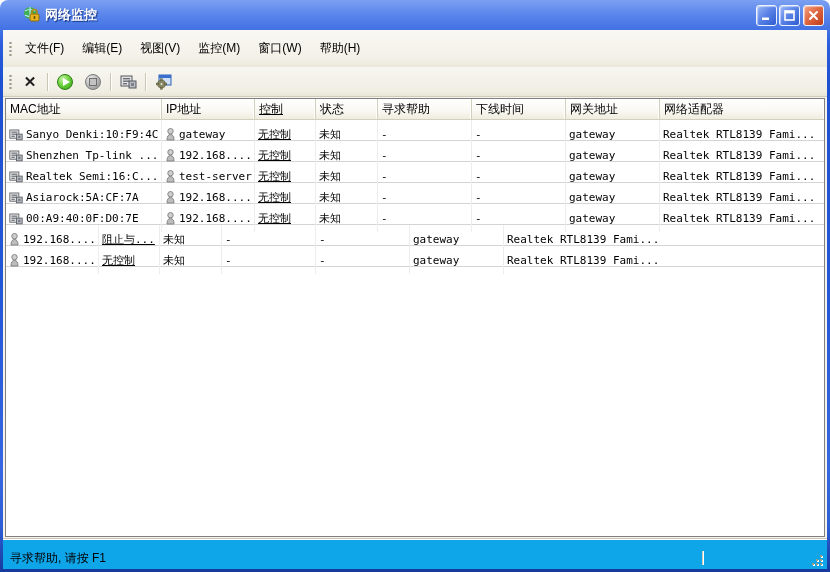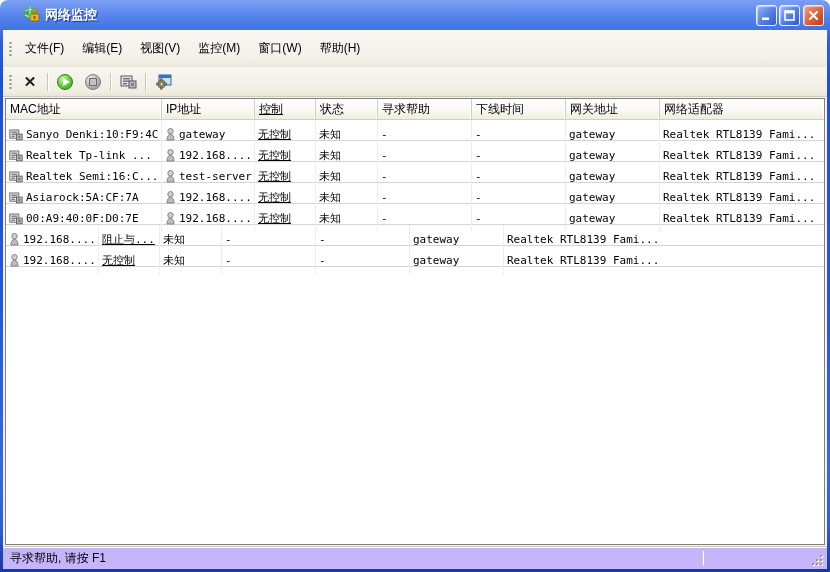--- a/index.html
+++ b/index.html
@@ -53,22 +53,22 @@
     white-space:nowrap;overflow:hidden;}
   .lv-rows{flex:1;overflow:hidden;}
   .lv-row{display:flex;height:20px;border-bottom:1px solid #d4d4d4;align-items:stretch;cursor:default;}
   .lv-cell{box-sizing:border-box;display:flex;align-items:center;padding:14px 3px;
     border-right:1px solid #ededed;font-family:"DejaVu Sans Mono","Liberation Mono",monospace;
     font-size:11px;color:#000;white-space:nowrap;overflow:hidden;}
   .c0{width:156px;}.c1{width:93px;}.c2{width:61px;text-decoration:underline;}.c3{width:62px;}
   .c4{width:94px;}.c5{width:94px;}.c6{width:94px;}.c7{flex:1;border-right:none;}
   .cell-icon{flex:0 0 auto;margin-right:3px;display:flex;}
   
-  .statusbar{height:22px;flex:0 0 auto;display:flex;align-items:center;background:#c4b5fd;
-    border-top:1px solid #cbc8b8;box-shadow:inset 0 1px 0 #ffffff;padding:0 2px 0 7px;}
+  .statusbar{height:22px;flex:0 0 auto;display:flex;align-items:center;background:#0ea5e9;
+    border-top:1px solid #cbc8b8;box-shadow:inset 0 1px 0 #ffffff;padding:8px 2px 0 7px;}
   .status-text{font-size:12px;color:#000;flex:1;}
   .status-sep{width:1px;height:14px;background:#cbc8b8;box-shadow:1px 0 0 #fff;margin-right:108px;}
   .resize-grip{width:14px;height:14px;align-self:flex-end;margin-bottom:1px;}
 </style>
 </head>
 <body>
 
 <div class="window">
 
   <div class="titlebar">
@@ -220,21 +220,21 @@
                 <span class="cell-icon">
                   <svg width="14" height="13" viewBox="0 0 17 15">
                     <rect x="1" y="2" width="11" height="10" fill="#e3e3e3" stroke="#55585e"></rect>
                     <rect x="3" y="4" width="7" height="1.4" fill="#6a6f78"></rect>
                     <rect x="3" y="6.5" width="7" height="1.4" fill="#6a6f78"></rect>
                     <rect x="3" y="9" width="4" height="1.4" fill="#6a6f78"></rect>
                     <rect x="9" y="7" width="7" height="7" fill="#b9bcc2" stroke="#55585e"></rect>
                     <rect x="11" y="9" width="3" height="3" fill="#7c8189"></rect>
                   </svg>
                 </span>
-                <span>Realtek Tp-link ...</span>
+                <span>Shenzhen Tp-link ...</span>
               </div>
               <div class="lv-cell c1">
                 <span class="cell-icon">
                   <svg width="11" height="13" viewBox="0 0 11 13">
                     <circle cx="5.5" cy="3.2" r="2.7" fill="#cfcfcf" stroke="#848484"></circle>
                     <path d="M2 12 Q2 6.5 5.5 6.5 Q9 6.5 9 12 Z" fill="#bdbdbd" stroke="#848484"></path>
                   </svg>
                 </span>
                 <span>192.168....</span>
               </div>

